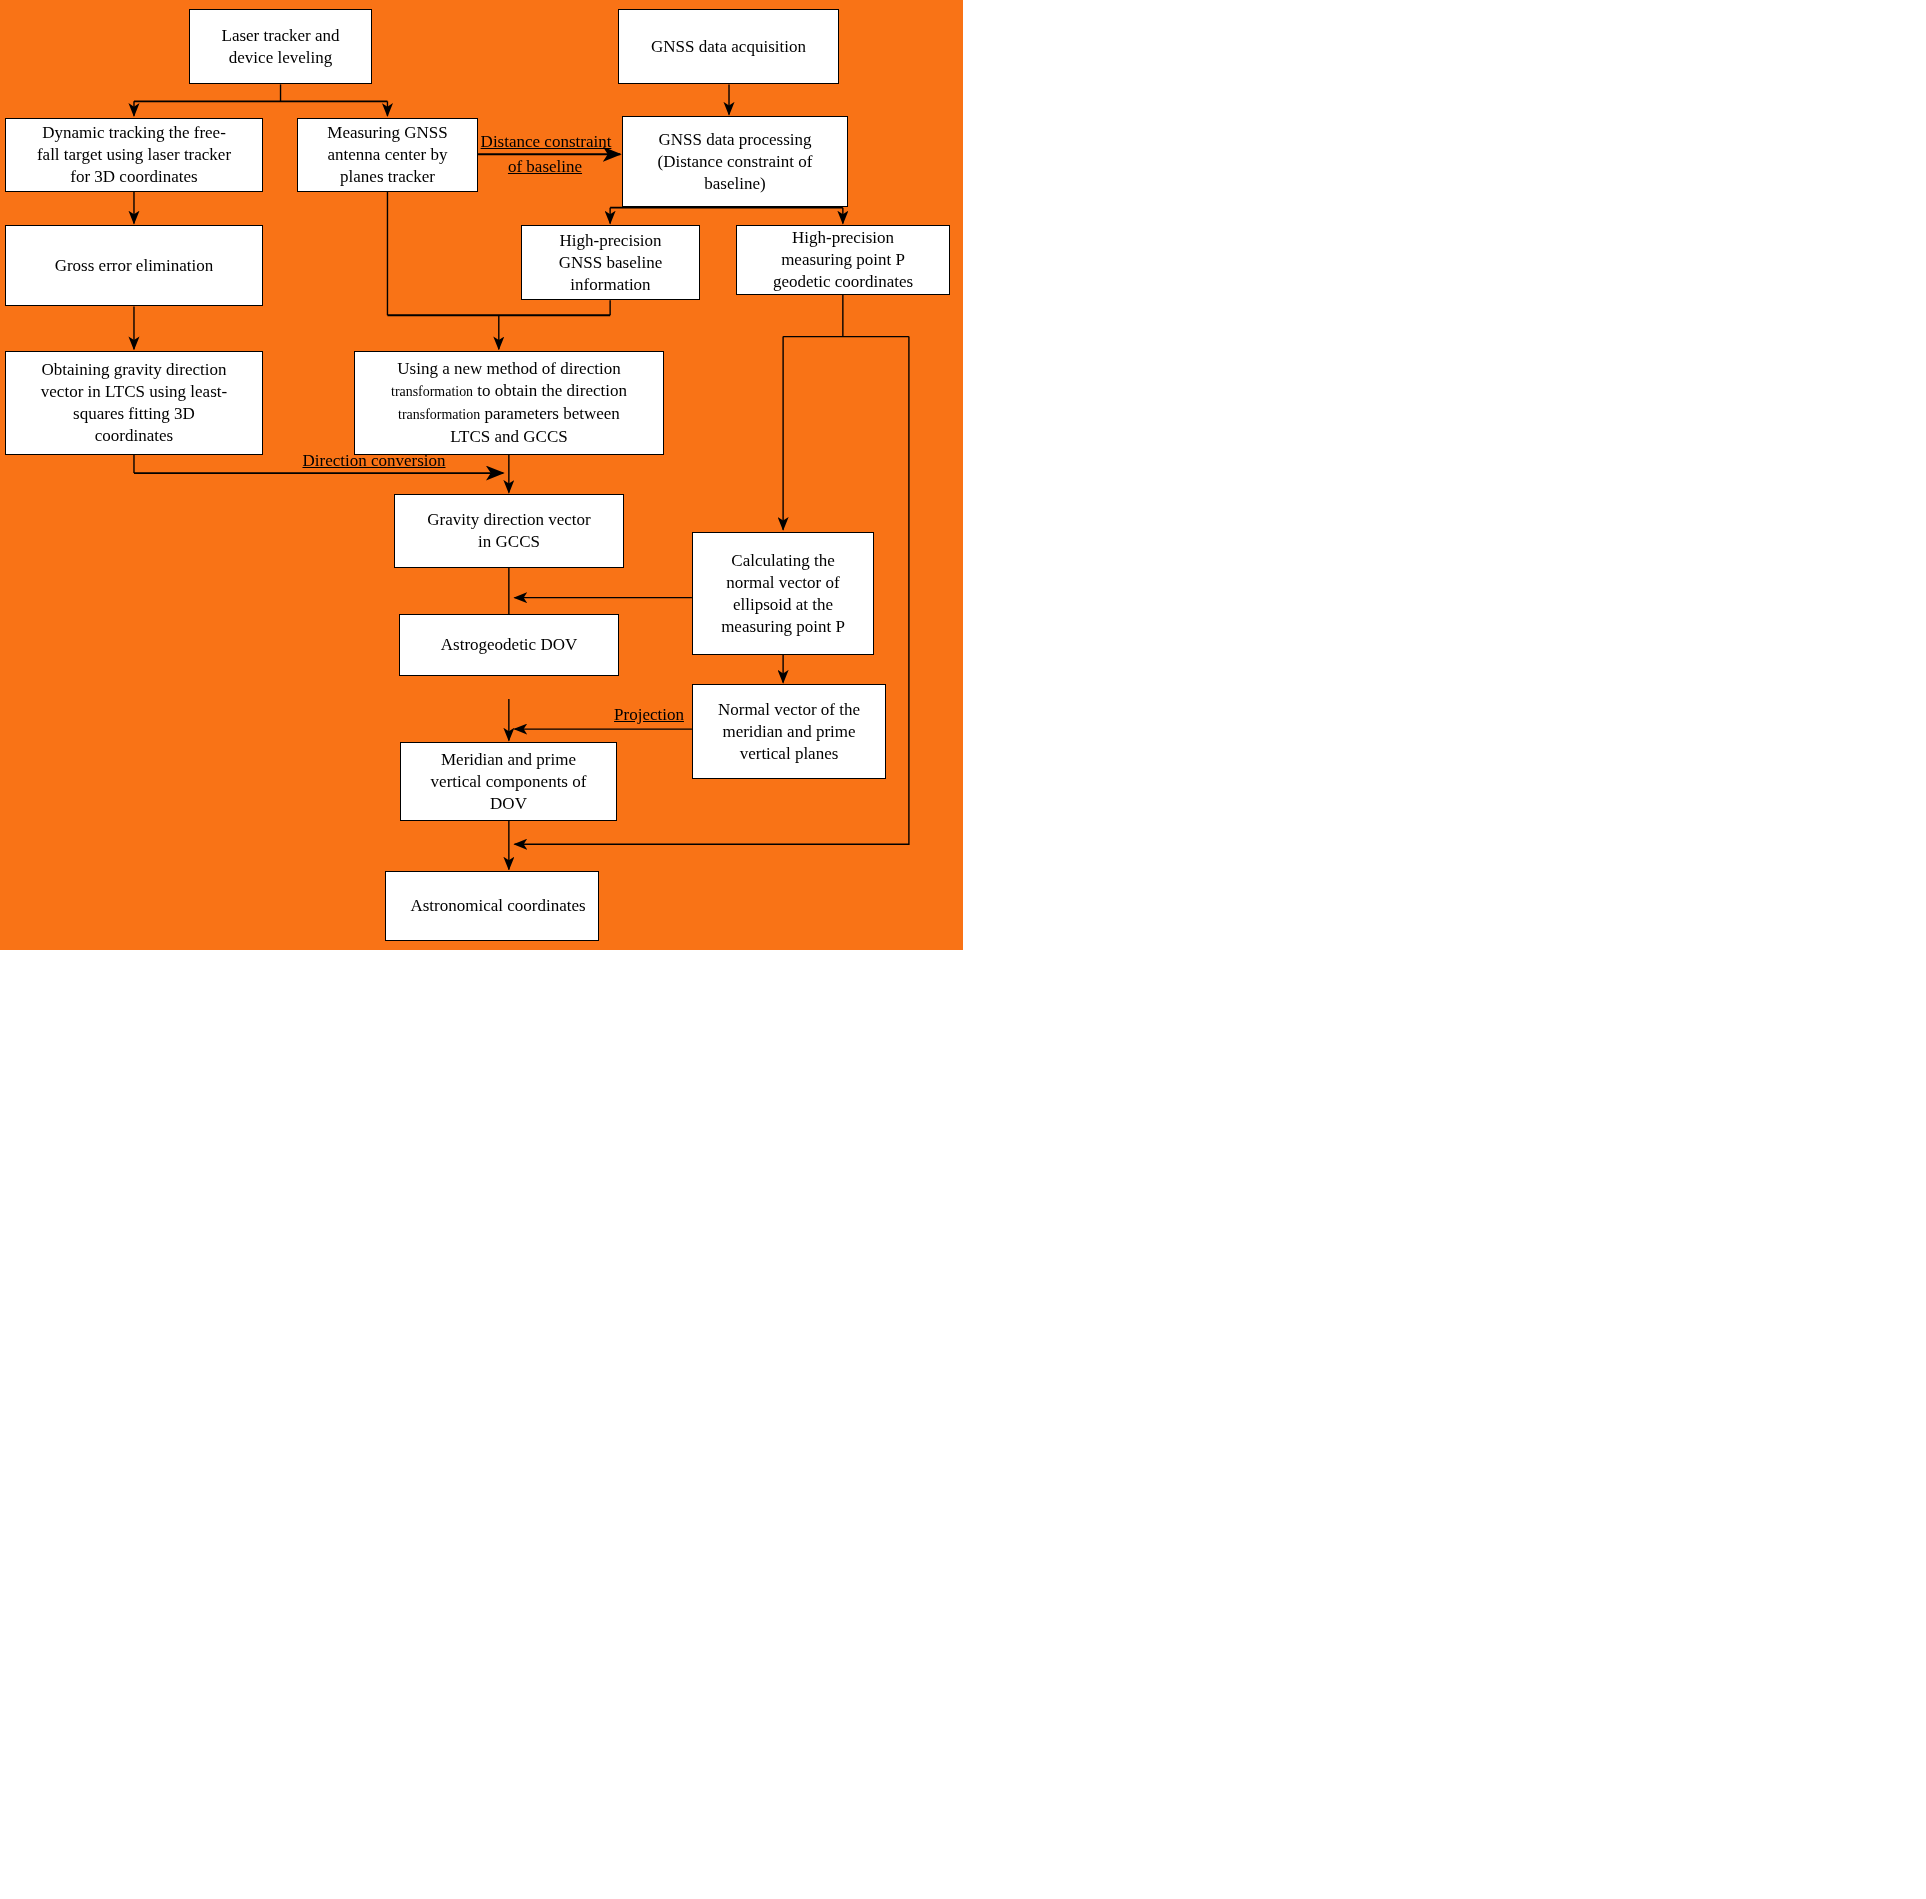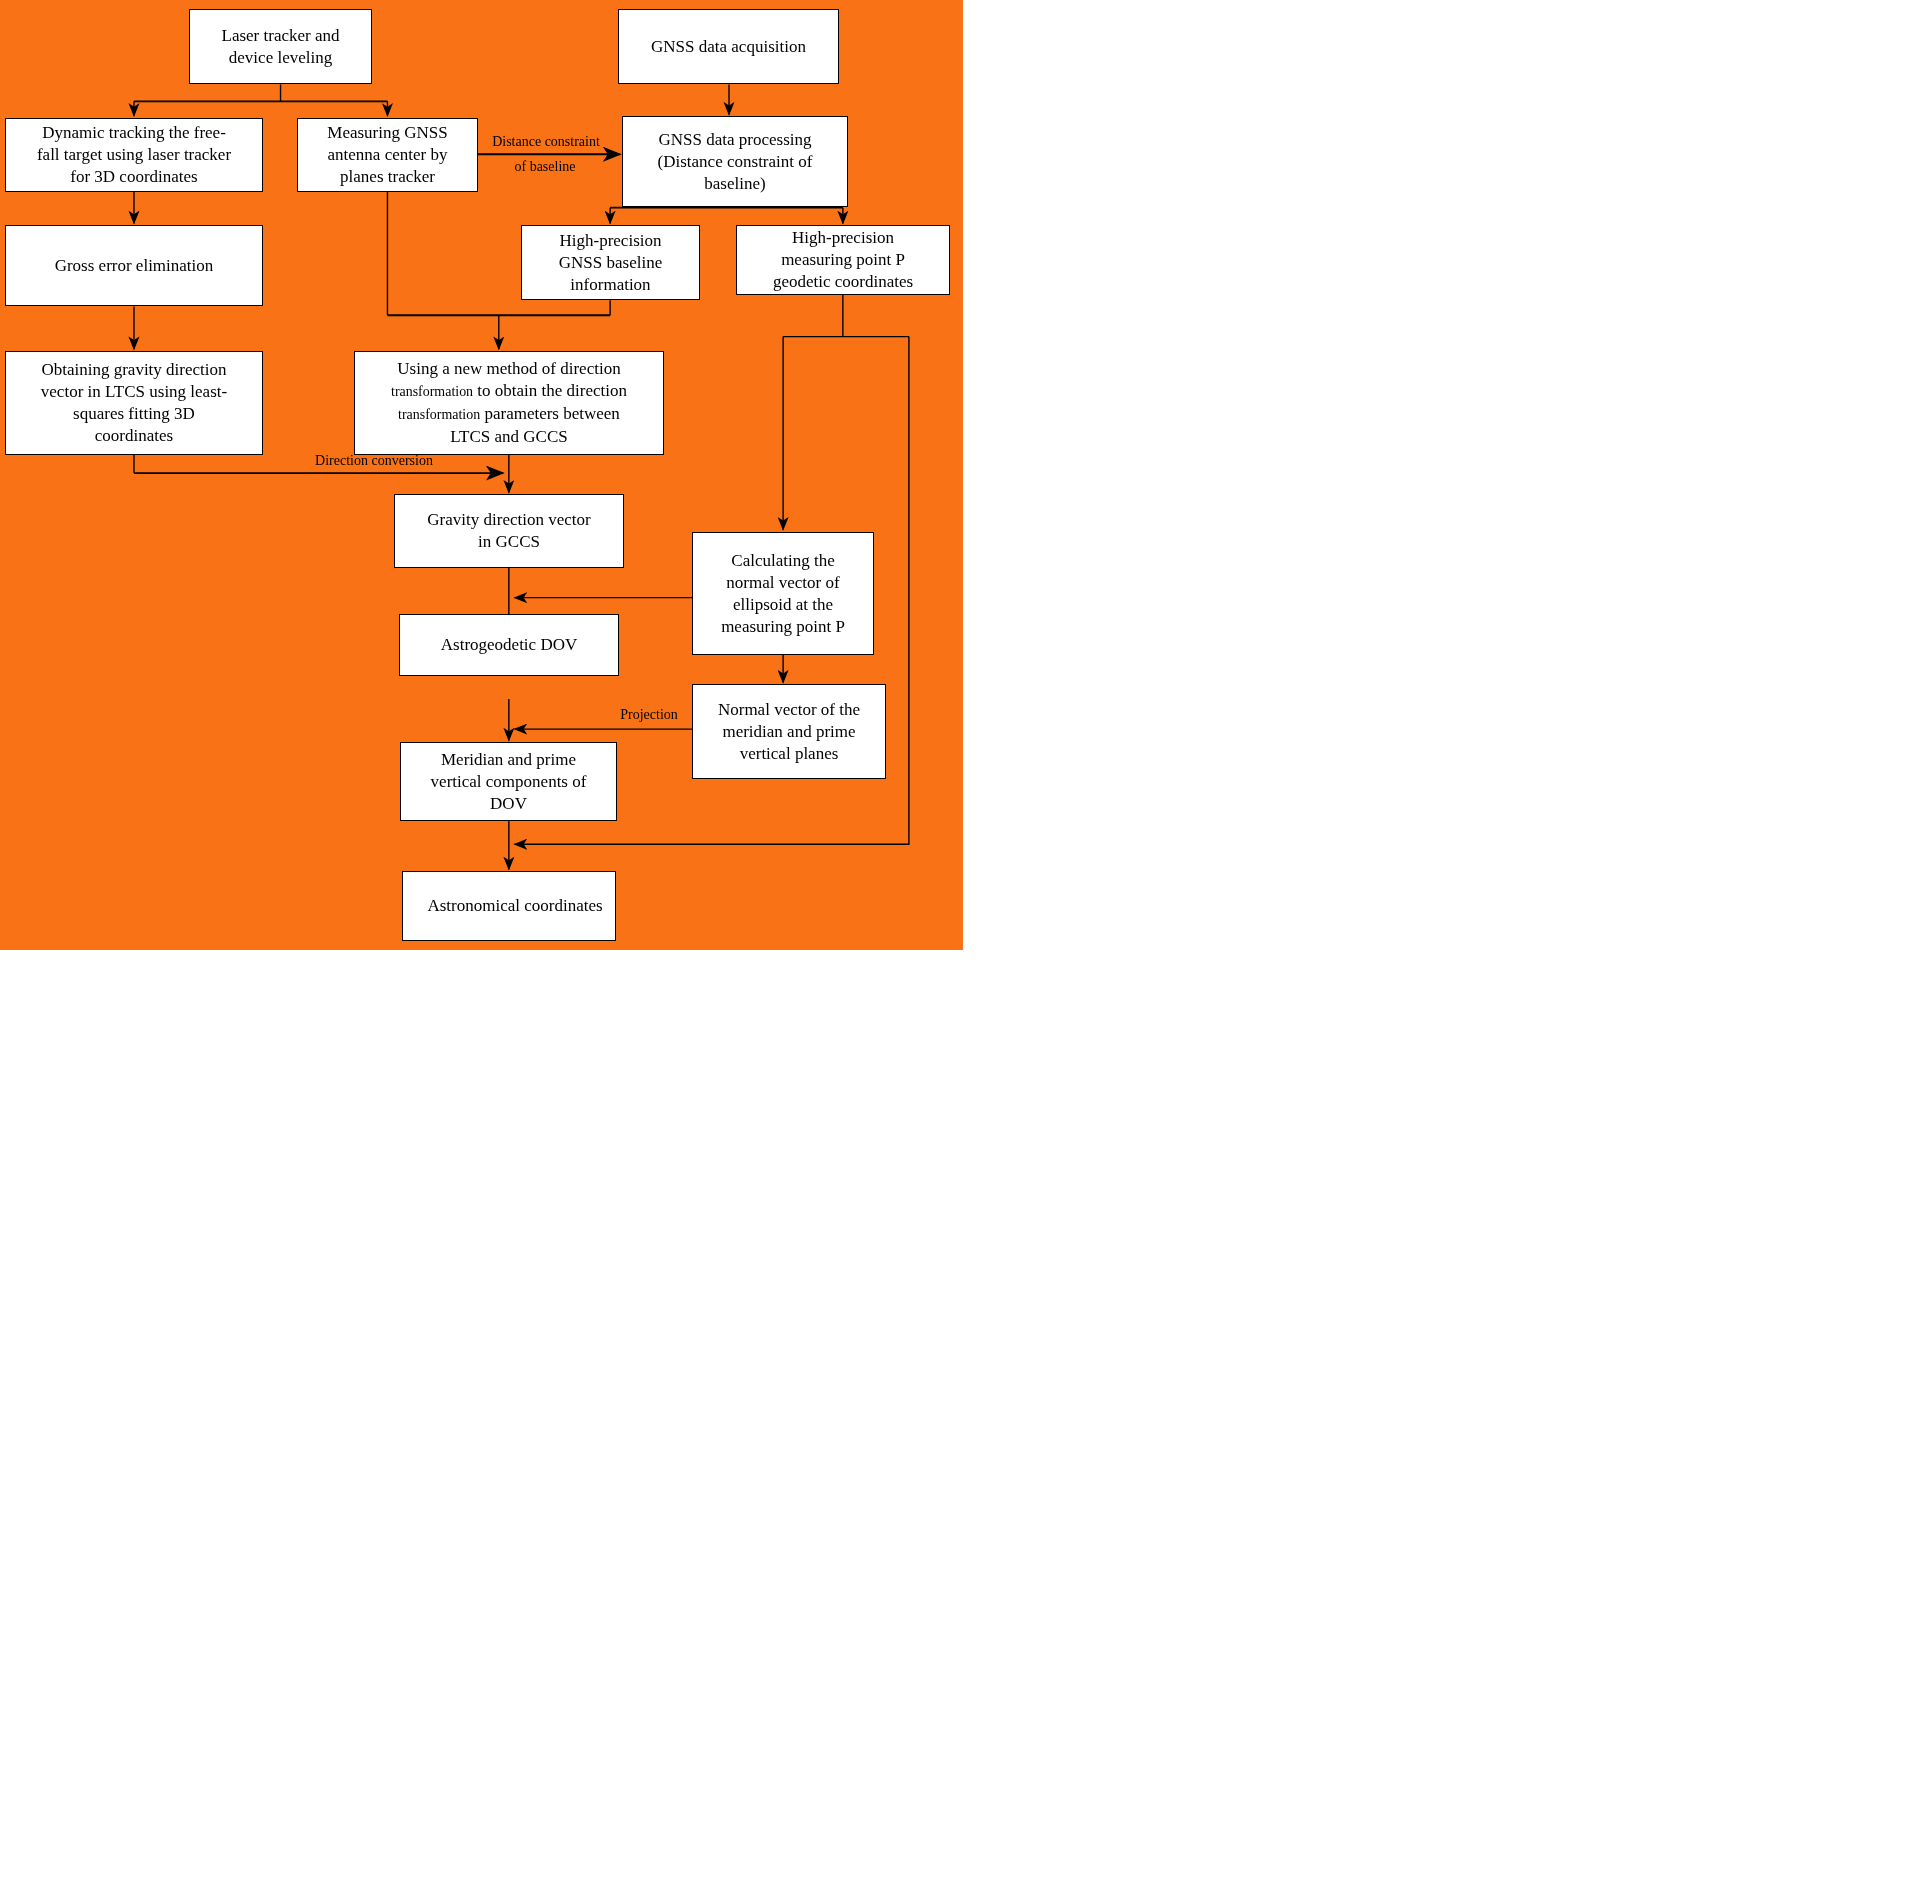--- a/index.html
+++ b/index.html
@@ -2,21 +2,21 @@
 <html style="font-size:10px"><head>
 <meta charset="utf-8">
 <style>
   html,body{margin:0;padding:0;background:#ffffff;}
   #canvas{position:relative;font-family:"Liberation Serif","DejaVu Serif",serif;color:#000;overflow:hidden;}
   #edges{position:absolute;left:0;top:0;}
   .node{position:absolute;box-sizing:border-box;border:1.9px solid #000;background:#fff;
         display:flex;flex-direction:column;justify-content:center;align-items:center;text-align:center;}
   .nline{white-space:nowrap;line-height:22px;font-size:17px;}
   .seg.alt{font-size:0.82em;}
-  .elabel{position:absolute;transform:translate(-50%,-50%);font-size:14px;white-space:nowrap;}
+  .elabel{position:absolute;transform:translate(-50%,-50%);font-size:17px;white-space:nowrap;text-decoration:underline;}
 </style>
 </head>
 <body>
 
 <div id="canvas" style="width: 963px; height: 950px; background: #f97316;">
     <svg id="edges" width="963" height="950" viewBox="0 0 1531 1510">
       <defs>
         <marker id="arrow" viewBox="0 0 10 8" refX="9.2" refY="4" markerWidth="10" markerHeight="8" orient="auto-start-reverse">
           <path d="M0,0 L10,4 L0,8 L2.6,4 Z" fill="#000000"></path>
         </marker>
@@ -114,21 +114,21 @@
     <div class="node" style="left: 692px; top: 684px; width: 194px; height: 95px;">
       <div class="nline"><span class="seg">Normal vector of the</span></div>
       <div class="nline"><span class="seg">meridian and prime</span></div>
       <div class="nline"><span class="seg">vertical planes</span></div>
     </div>
     <div class="node" style="left: 400px; top: 742px; width: 217px; height: 79px;">
       <div class="nline"><span class="seg">Meridian and prime</span></div>
       <div class="nline"><span class="seg">vertical components of</span></div>
       <div class="nline"><span class="seg">DOV</span></div>
     </div>
-    <div class="node" style="left: 402px; top: 871px; width: 214px; height: 70px; padding-left: 12px;">
+    <div class="node" style="left: 385px; top: 871px; width: 214px; height: 70px; padding-left: 12px;">
       <div class="nline"><span class="seg">Astronomical coordinates</span></div>
     </div>
     <div class="elabel" style="left: 546px; top: 142px;">Distance constraint</div>
     <div class="elabel" style="left: 545px; top: 167px;">of baseline</div>
     <div class="elabel" style="left: 330px; top: 461px; margin-left: 44px;">Direction conversion</div>
     <div class="elabel" style="left: 649px; top: 715px;">Projection</div>
   </div>
 
 
 </body></html>

